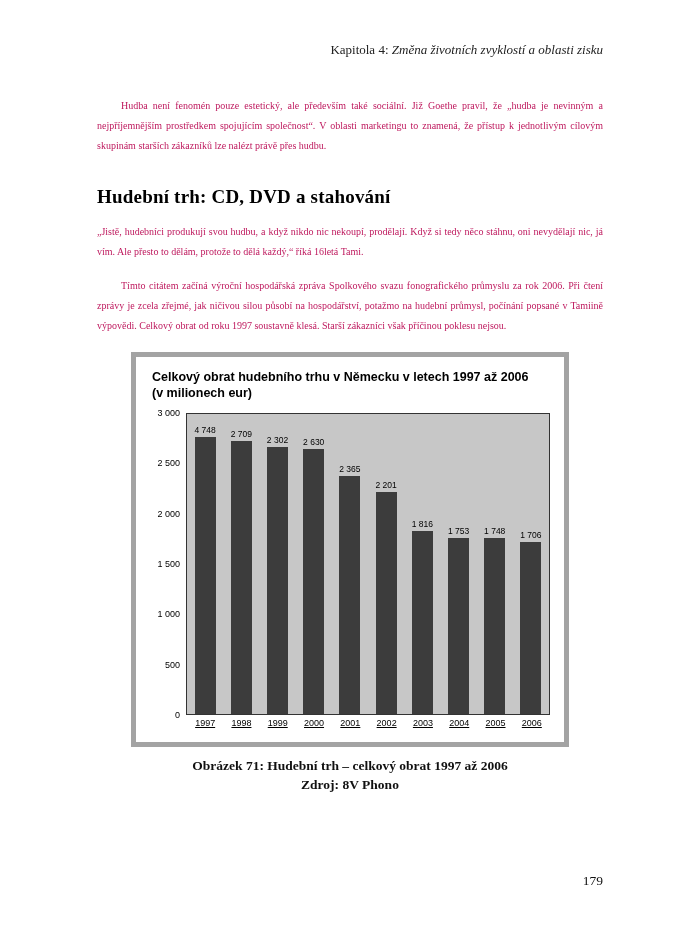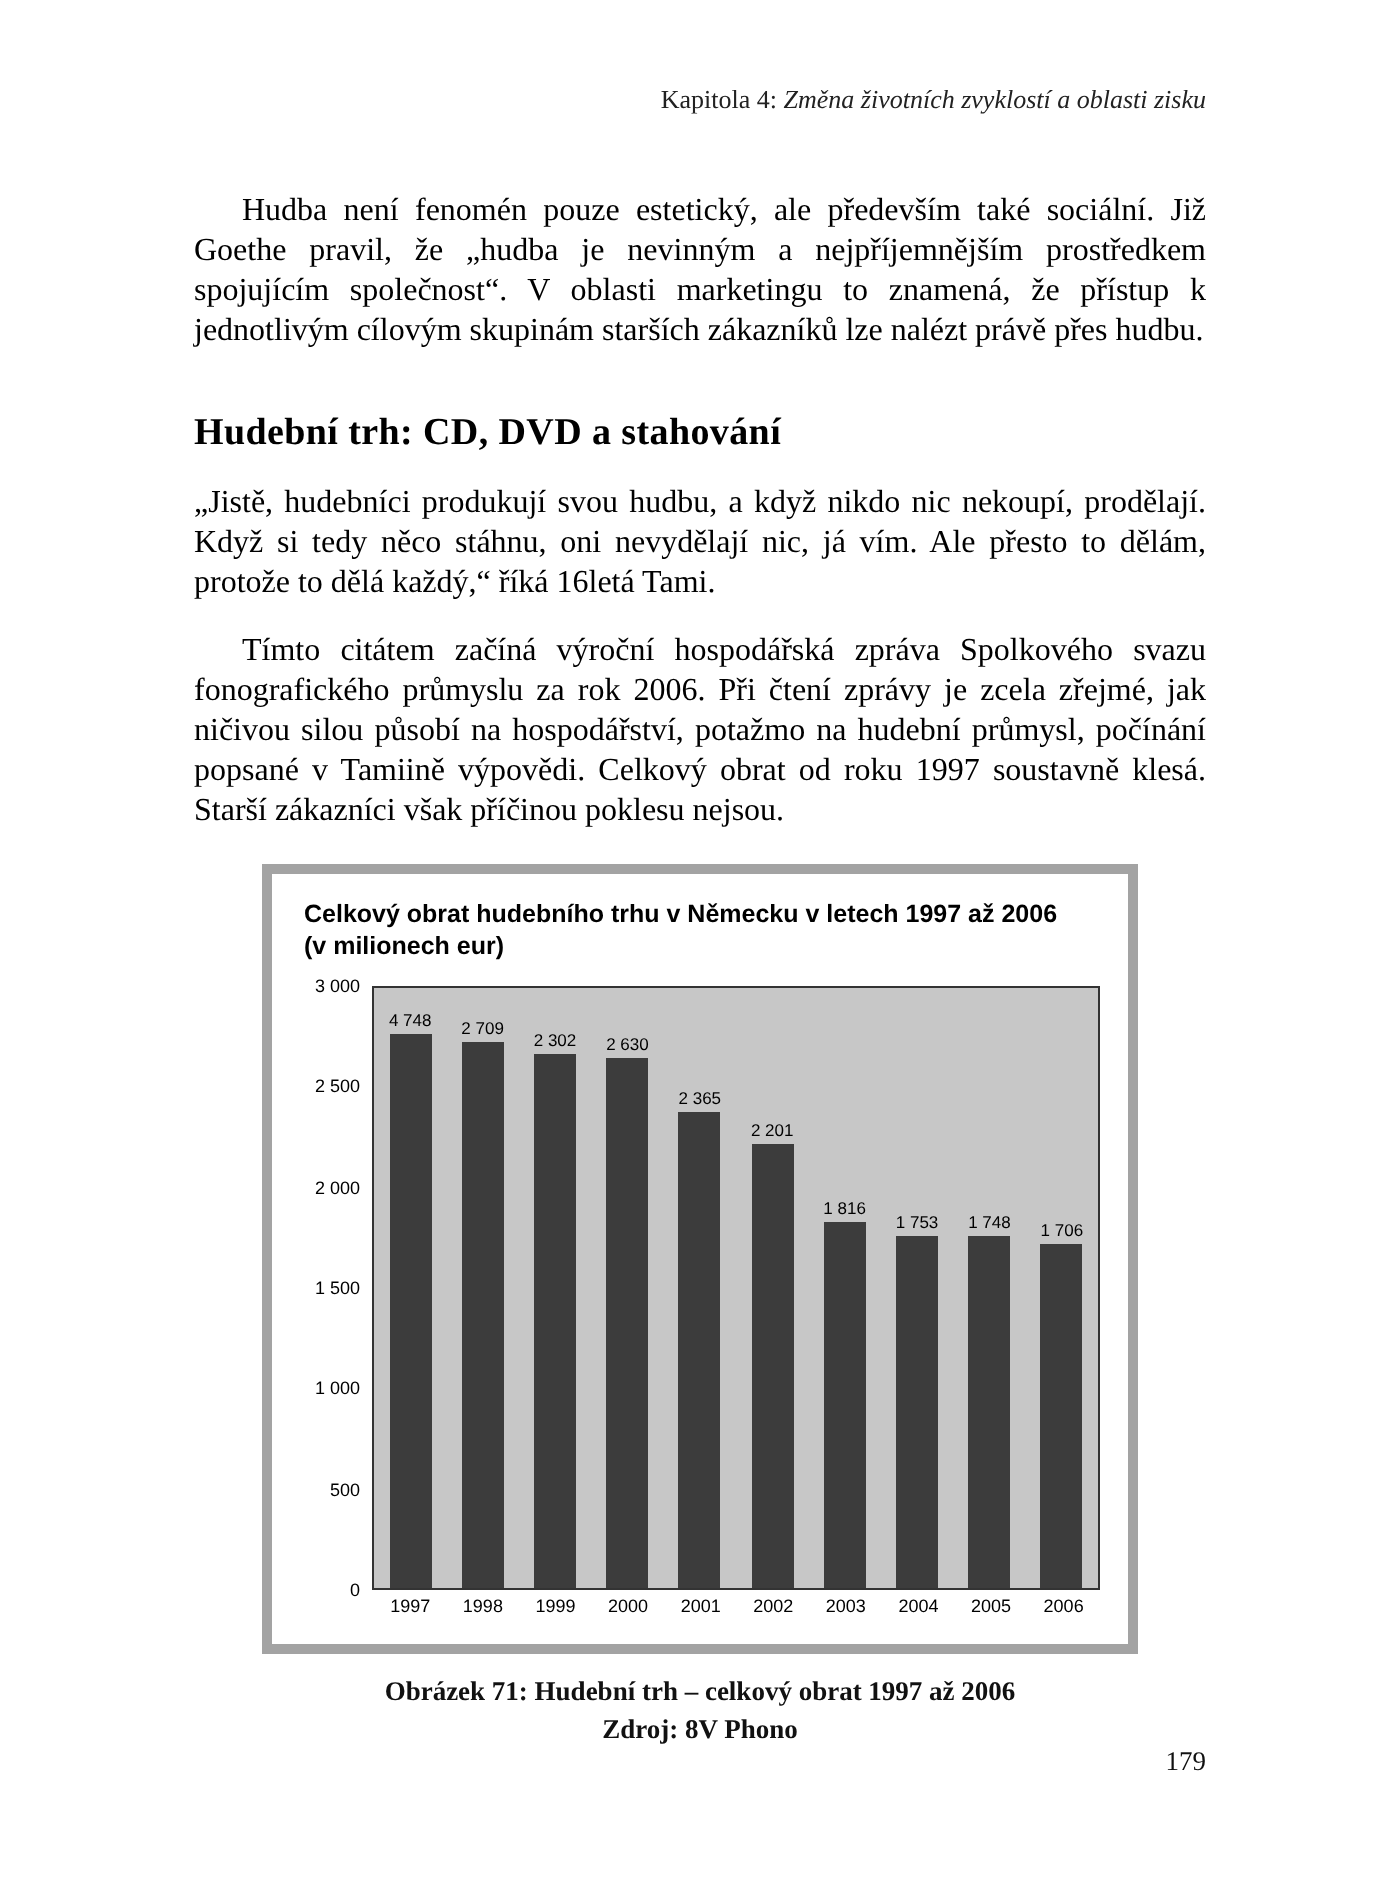--- a/index.html
+++ b/index.html
@@ -15,24 +15,24 @@
   }
   .text-col { margin:16px 97px; width:506px; }
   .running-head {
     margin-top:42px;
     text-align:right;
     font-size:13px;
     color:#222;
   }
   .running-head .italic { font-style:italic; }
   p.body-par {
-    font-size:16px;
+    font-size:10px;
     line-height:20px;
     text-align:justify;
-    color:#000000;
+    color:#be185d;
   }
   p.indent { text-indent:24px; }
   .par1 { margin-top:38px; }
   .section-heading {
     margin-top:30px;
     font-family:Liberation Serif, serif;
     font-weight:bold;
     font-size:19px;
     color:#000000;
     letter-spacing:0.2px;
@@ -101,20 +101,21 @@
     display:flex;
     margin-left:41px;
     margin-top:3px;
   }
   .x-label {
     flex:1;
     text-align:center;
     font-family:"Liberation Sans", sans-serif;
     font-size:9px;
     color:#000;
+    text-decoration:underline;
   }
   .figure-caption {
     margin-top:9px;
     text-align:center;
     font-weight:bold;
     font-size:13.5px;
     line-height:19px;
     color:#111;
   }
   .page-number {

